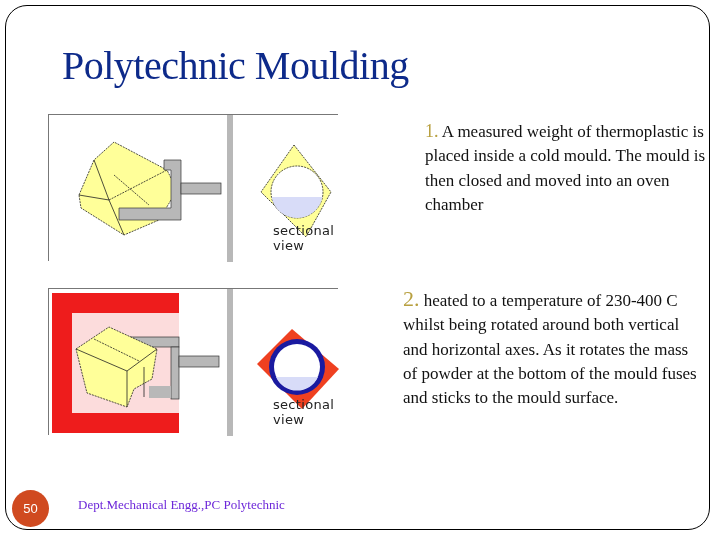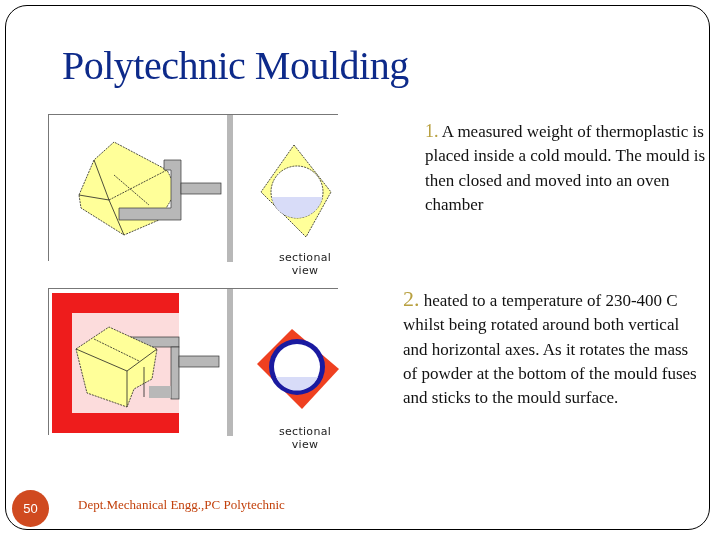--- a/index.html
+++ b/index.html
@@ -3,29 +3,29 @@
 <meta charset="utf-8">
 <style>
   html, body { margin:0; padding:0; }
   body { width:720px; height:540px; background:#ffffff; position:relative; overflow:hidden; font-family:"Liberation Serif", serif; }
   .frame { position:absolute; left:5px; top:5px; width:705px; height:525px; border:1.5px solid #000; border-radius:22px; box-sizing:border-box; }
   .title { position:absolute; left:62px; top:42px; font-size:40px; color:#0d2a8a; font-family:"Liberation Serif", serif; letter-spacing:-0.5px; white-space:nowrap; }
   .panel { position:absolute; left:48px; width:290px; height:147px; background:#fff; border:1px solid #777; box-sizing:border-box; }
   .panel.p1 { top:114px; }
   .panel.p2 { top:288px; }
   .panel svg { position:absolute; left:0; top:0; }
-  .caption { position:absolute; left:224px; top:136px; width:64px; font-family:"DejaVu Sans", sans-serif; font-size:11px; color:#222; text-align:center; letter-spacing:0.3px; }
+  .caption { position:absolute; left:224px; top:108px; width:64px; font-family:"DejaVu Sans", sans-serif; font-size:13px; color:#222; letter-spacing:0.3px; }
   .text-block { position:absolute; color:#111; font-size:17px; line-height:24.3px; font-family:"Liberation Serif", serif; }
   .text-block.t1 { left:397px; top:119px; width:300px;margin-left:28px; }
   .text-block.t2 { left:403px; top:287px; width:300px; }
   .num { color:#b8a040; }
   .t1 .num { font-size:18px; }
   .t2 .num { font-size:22px; }
   .slide-num { position:absolute; left:12px; top:490px; width:37px; height:37px; border-radius:50%; background:#d04a20; color:#fff; font-family:"Liberation Sans", sans-serif; font-size:13px; display:flex; align-items:center; justify-content:center; }
-  .footer { position:absolute; left:78px; top:497px; font-size:13px; color:#c2410c; font-family:"Liberation Serif", serif; white-space:nowrap; }
+  .footer { position:absolute; left:78px; top:497px; font-size:13px; color:#6d28d9; font-family:"Liberation Serif", serif; white-space:nowrap; }
 </style>
 </head>
 <body>
 
 <div class="frame"></div>
 
 <div class="title">Polytechnic Moulding</div>
 
 <div class="panel p1">
   <svg width="290" height="147" viewBox="0 0 290 147">

